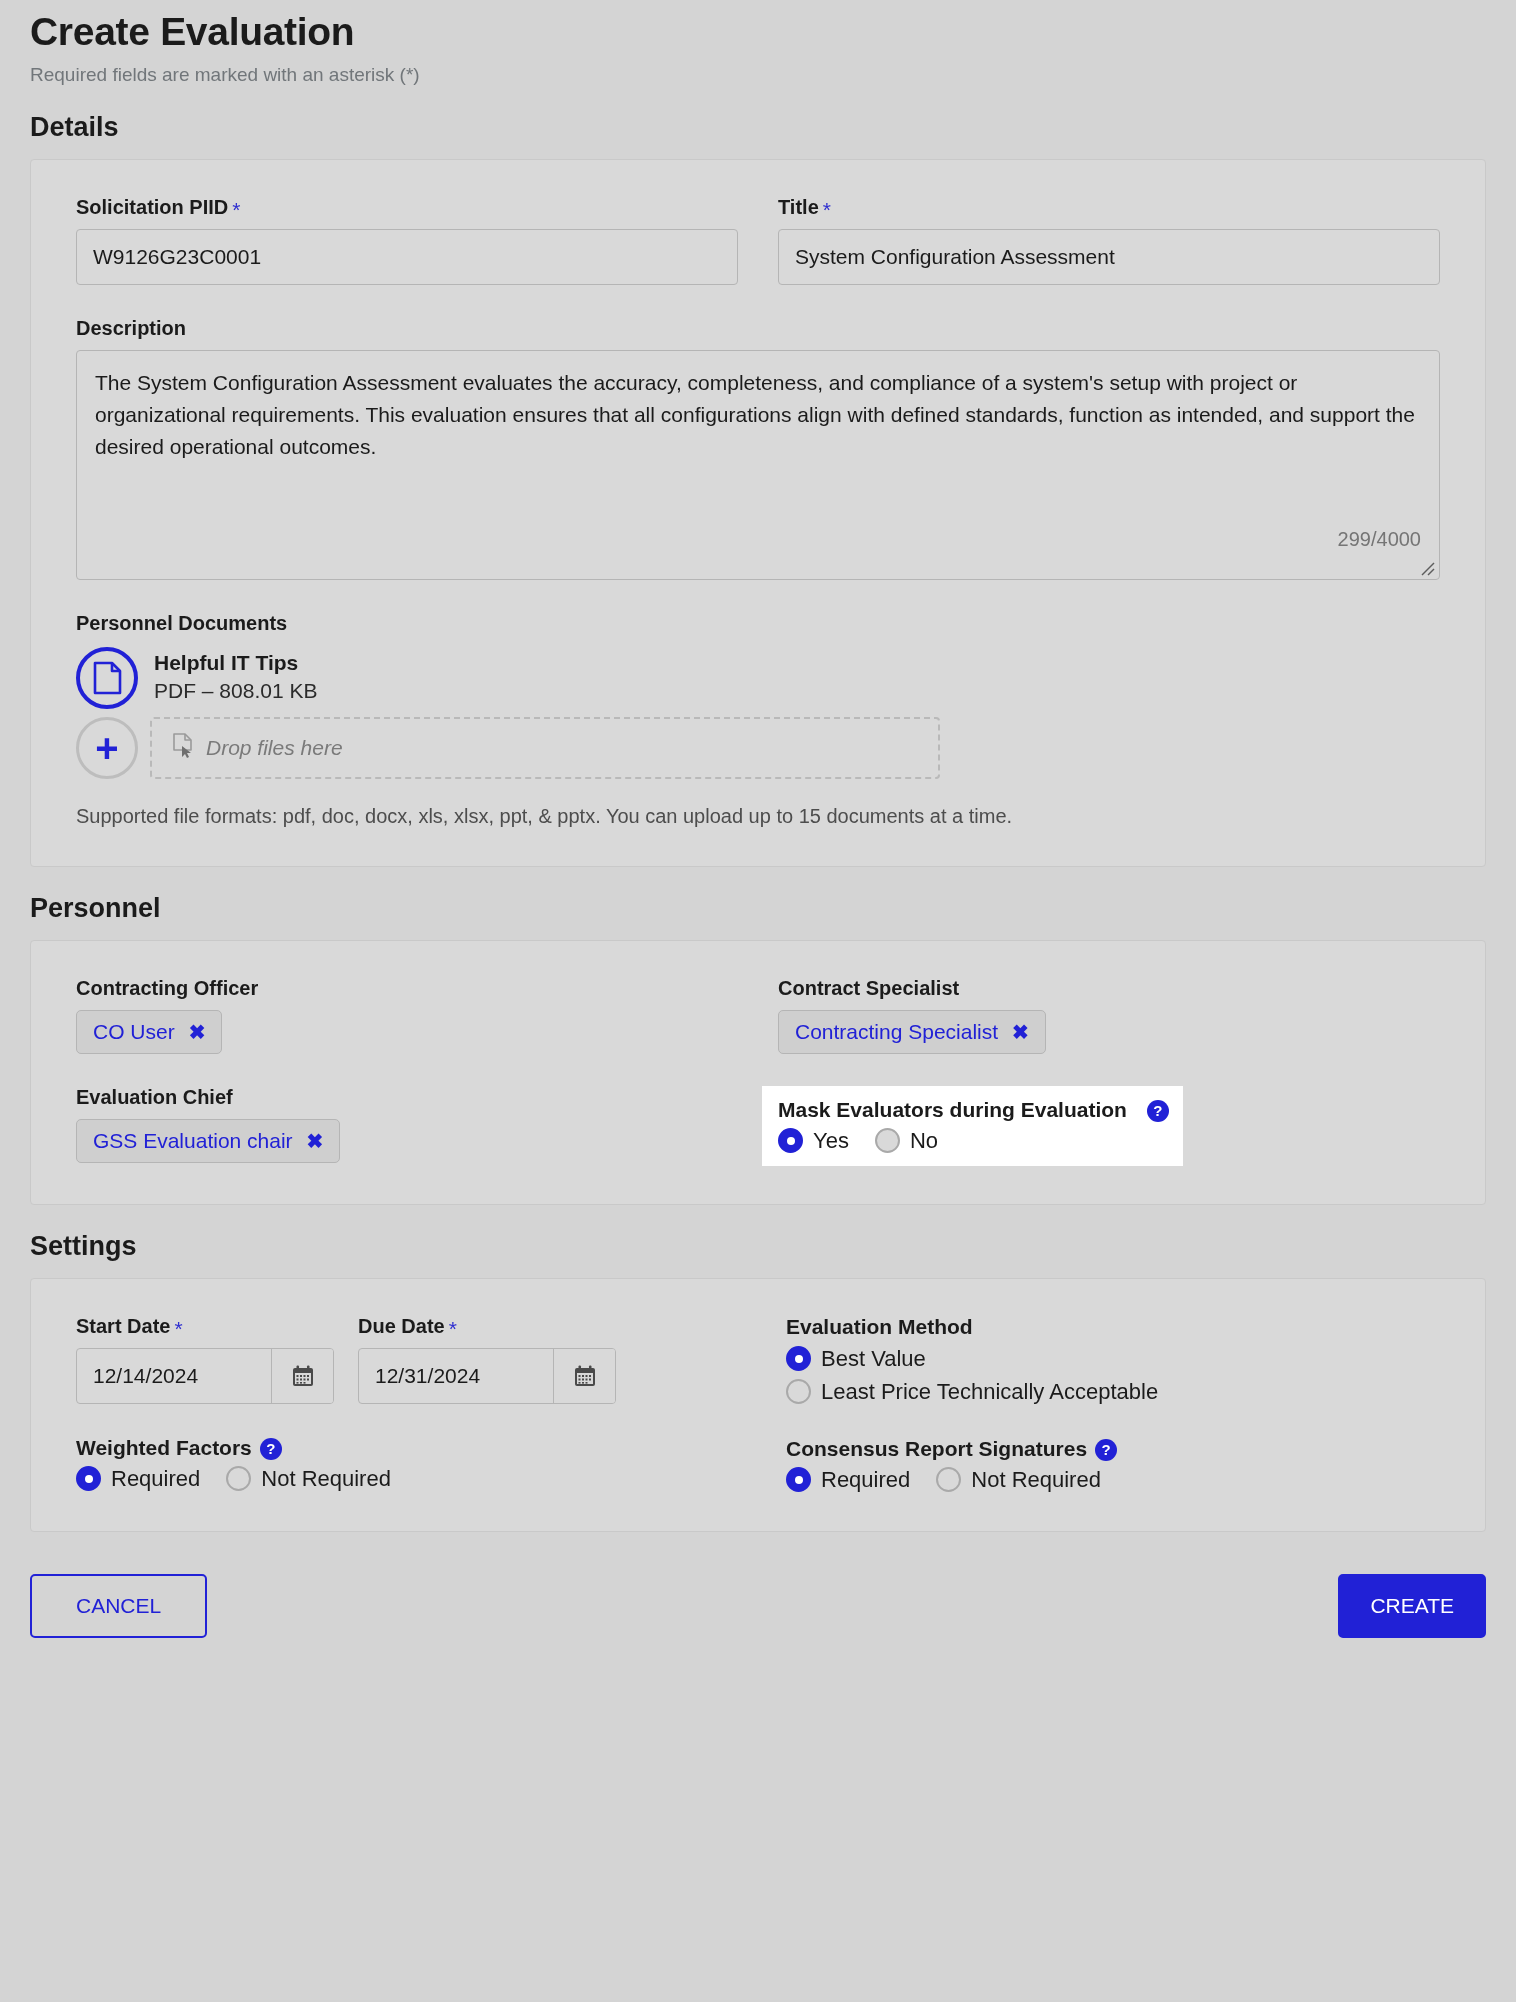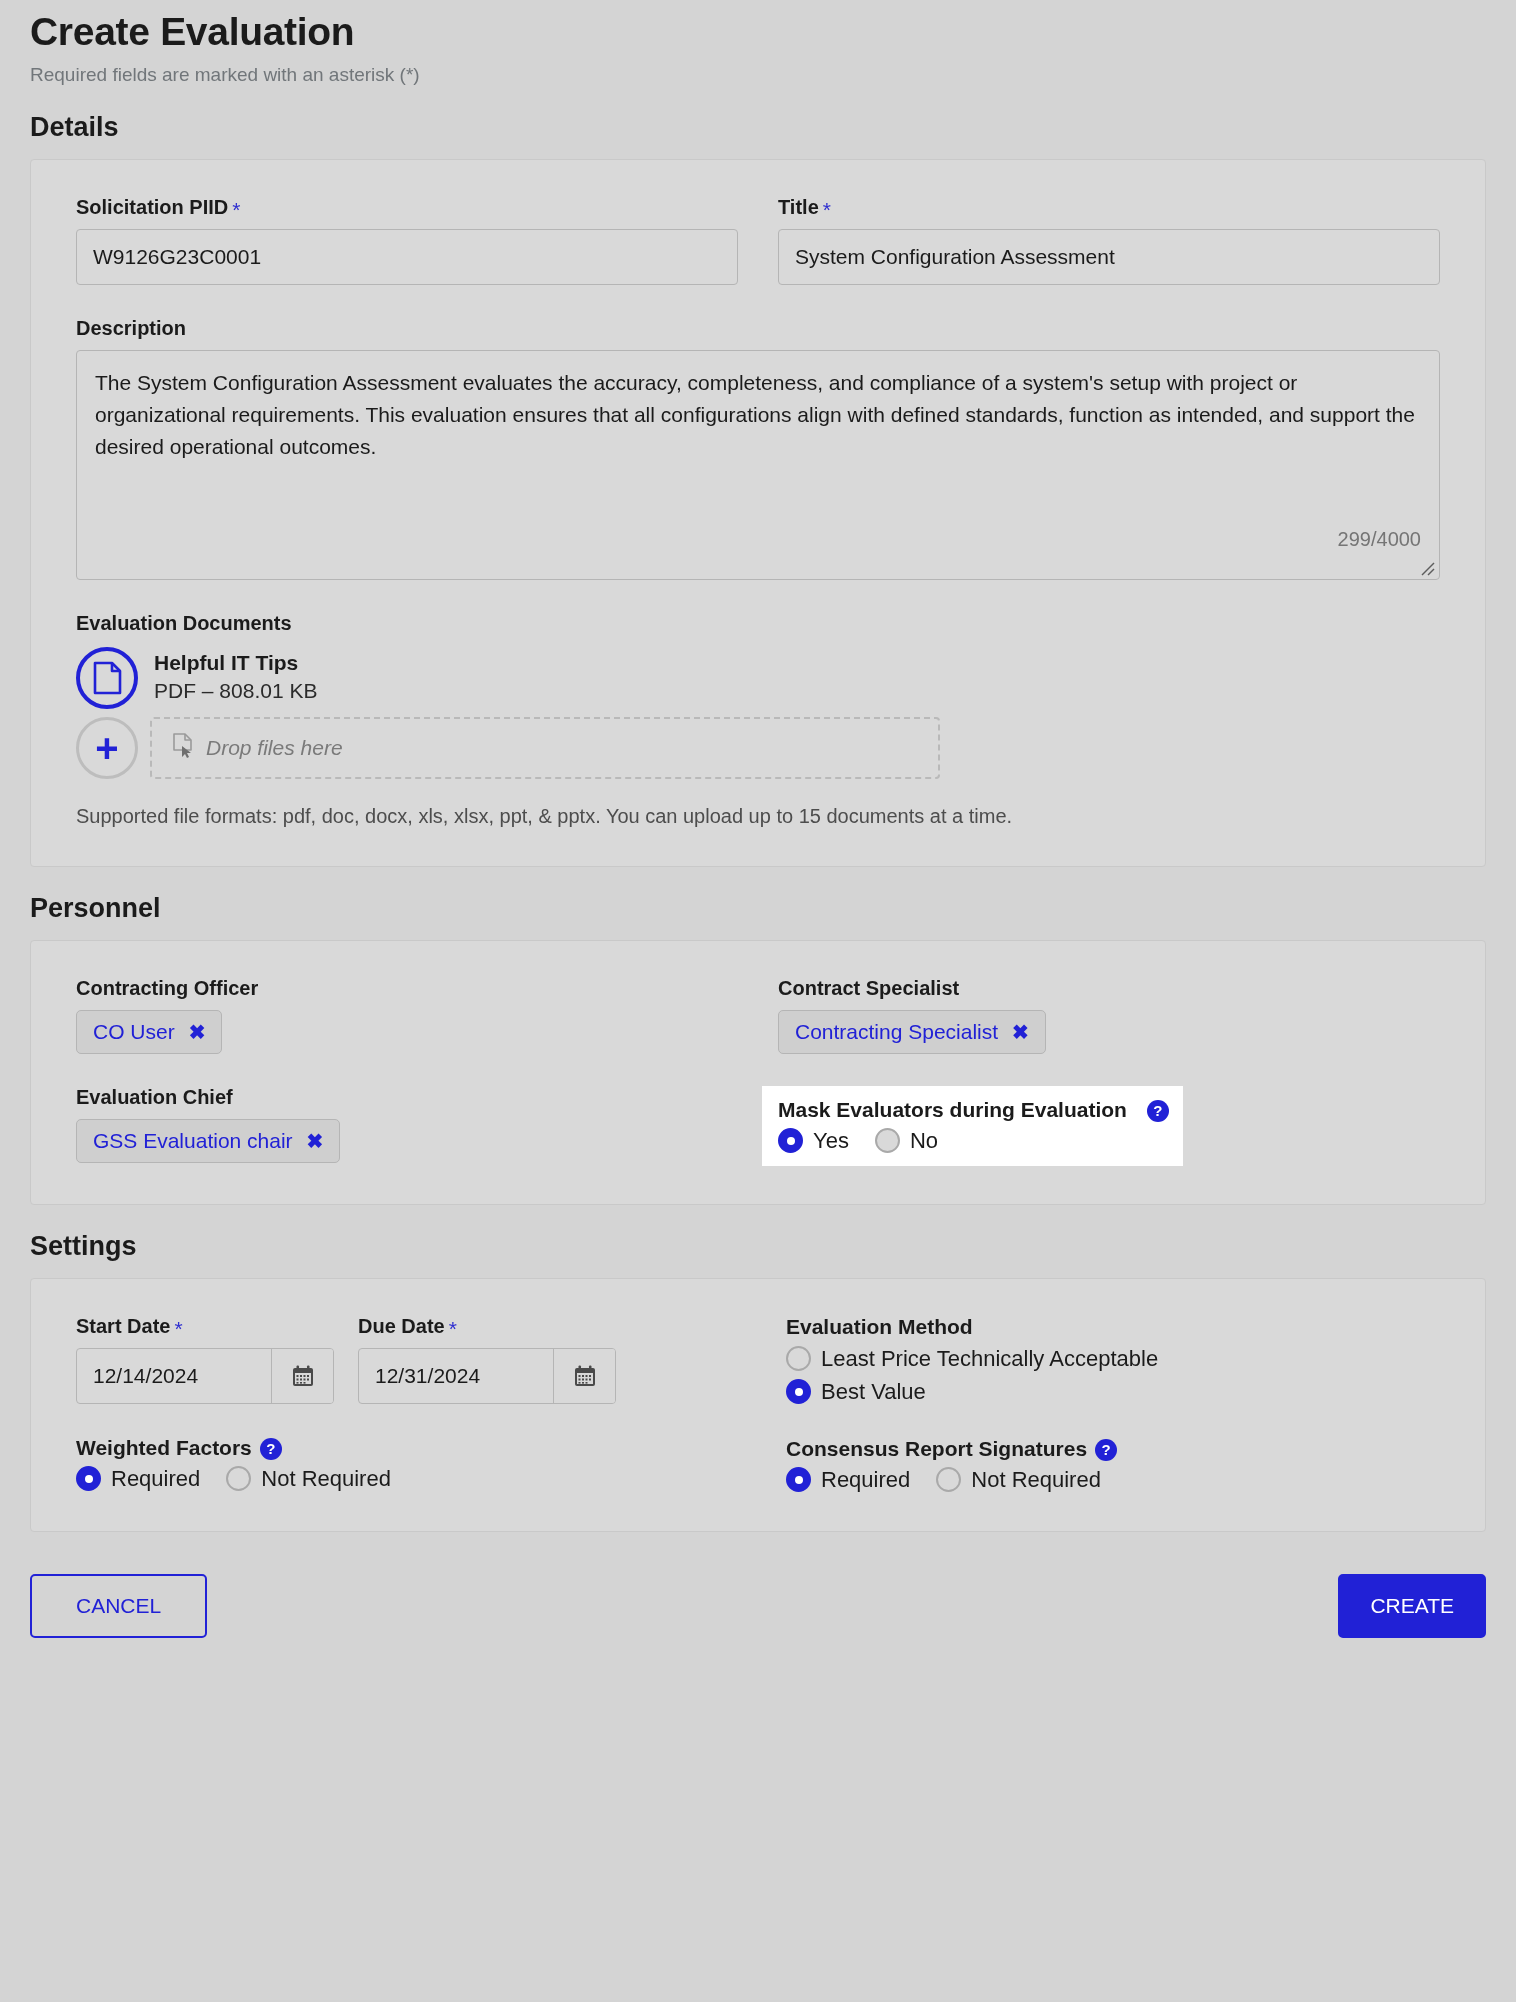--- a/index.html
+++ b/index.html
@@ -317,21 +317,21 @@
         <span class="ta-count">299/4000</span>
         <svg class="ta-resize" viewBox="0 0 18 18">
           <line x1="4" y1="16" x2="16" y2="4" stroke="#5d5d5d" stroke-width="1.4"></line>
           <line x1="10" y1="16" x2="16" y2="10" stroke="#5d5d5d" stroke-width="1.4"></line>
         </svg>
       </div>
     </div>
 
     <div class="block">
       <div class="field-label">
-        <span>Evaluation Documents</span>
+        <span>Personnel Documents</span>
       </div>
 
       <div class="doc-row">
         <span class="doc-icon">
           <svg width="30" height="34" viewBox="0 0 30 34">
             <path d="M3 2 h17 l8 8 v22 a0 0 0 0 1 0 0 H3 Z" fill="none" stroke="#2121d6" stroke-width="2.6" stroke-linejoin="round"></path>
             <path d="M20 2 v8 h8" fill="none" stroke="#2121d6" stroke-width="2.6" stroke-linejoin="round"></path>
           </svg>
         </span>
         <span>
@@ -495,26 +495,26 @@
             </span>
           </div>
         </div>
       </div>
 
       <div class="settings-right">
         <div>
           <div class="sub-label">Evaluation Method</div>
           <div class="radio-stack">
             <div class="radio-opt">
+              <span class="radio on"></span>
+              <span class="radio-lbl">Best Value</span>
+            </div>
+            <div class="radio-opt">
               <span class="radio"></span>
               <span class="radio-lbl">Least Price Technically Acceptable</span>
-            </div>
-            <div class="radio-opt">
-              <span class="radio on"></span>
-              <span class="radio-lbl">Best Value</span>
             </div>
           </div>
         </div>
 
         <div class="block">
           <div class="sub-label">
             <span>Consensus Report Signatures</span>
             <span class="help-icon">?</span>
           </div>
           <div class="radio-row">

